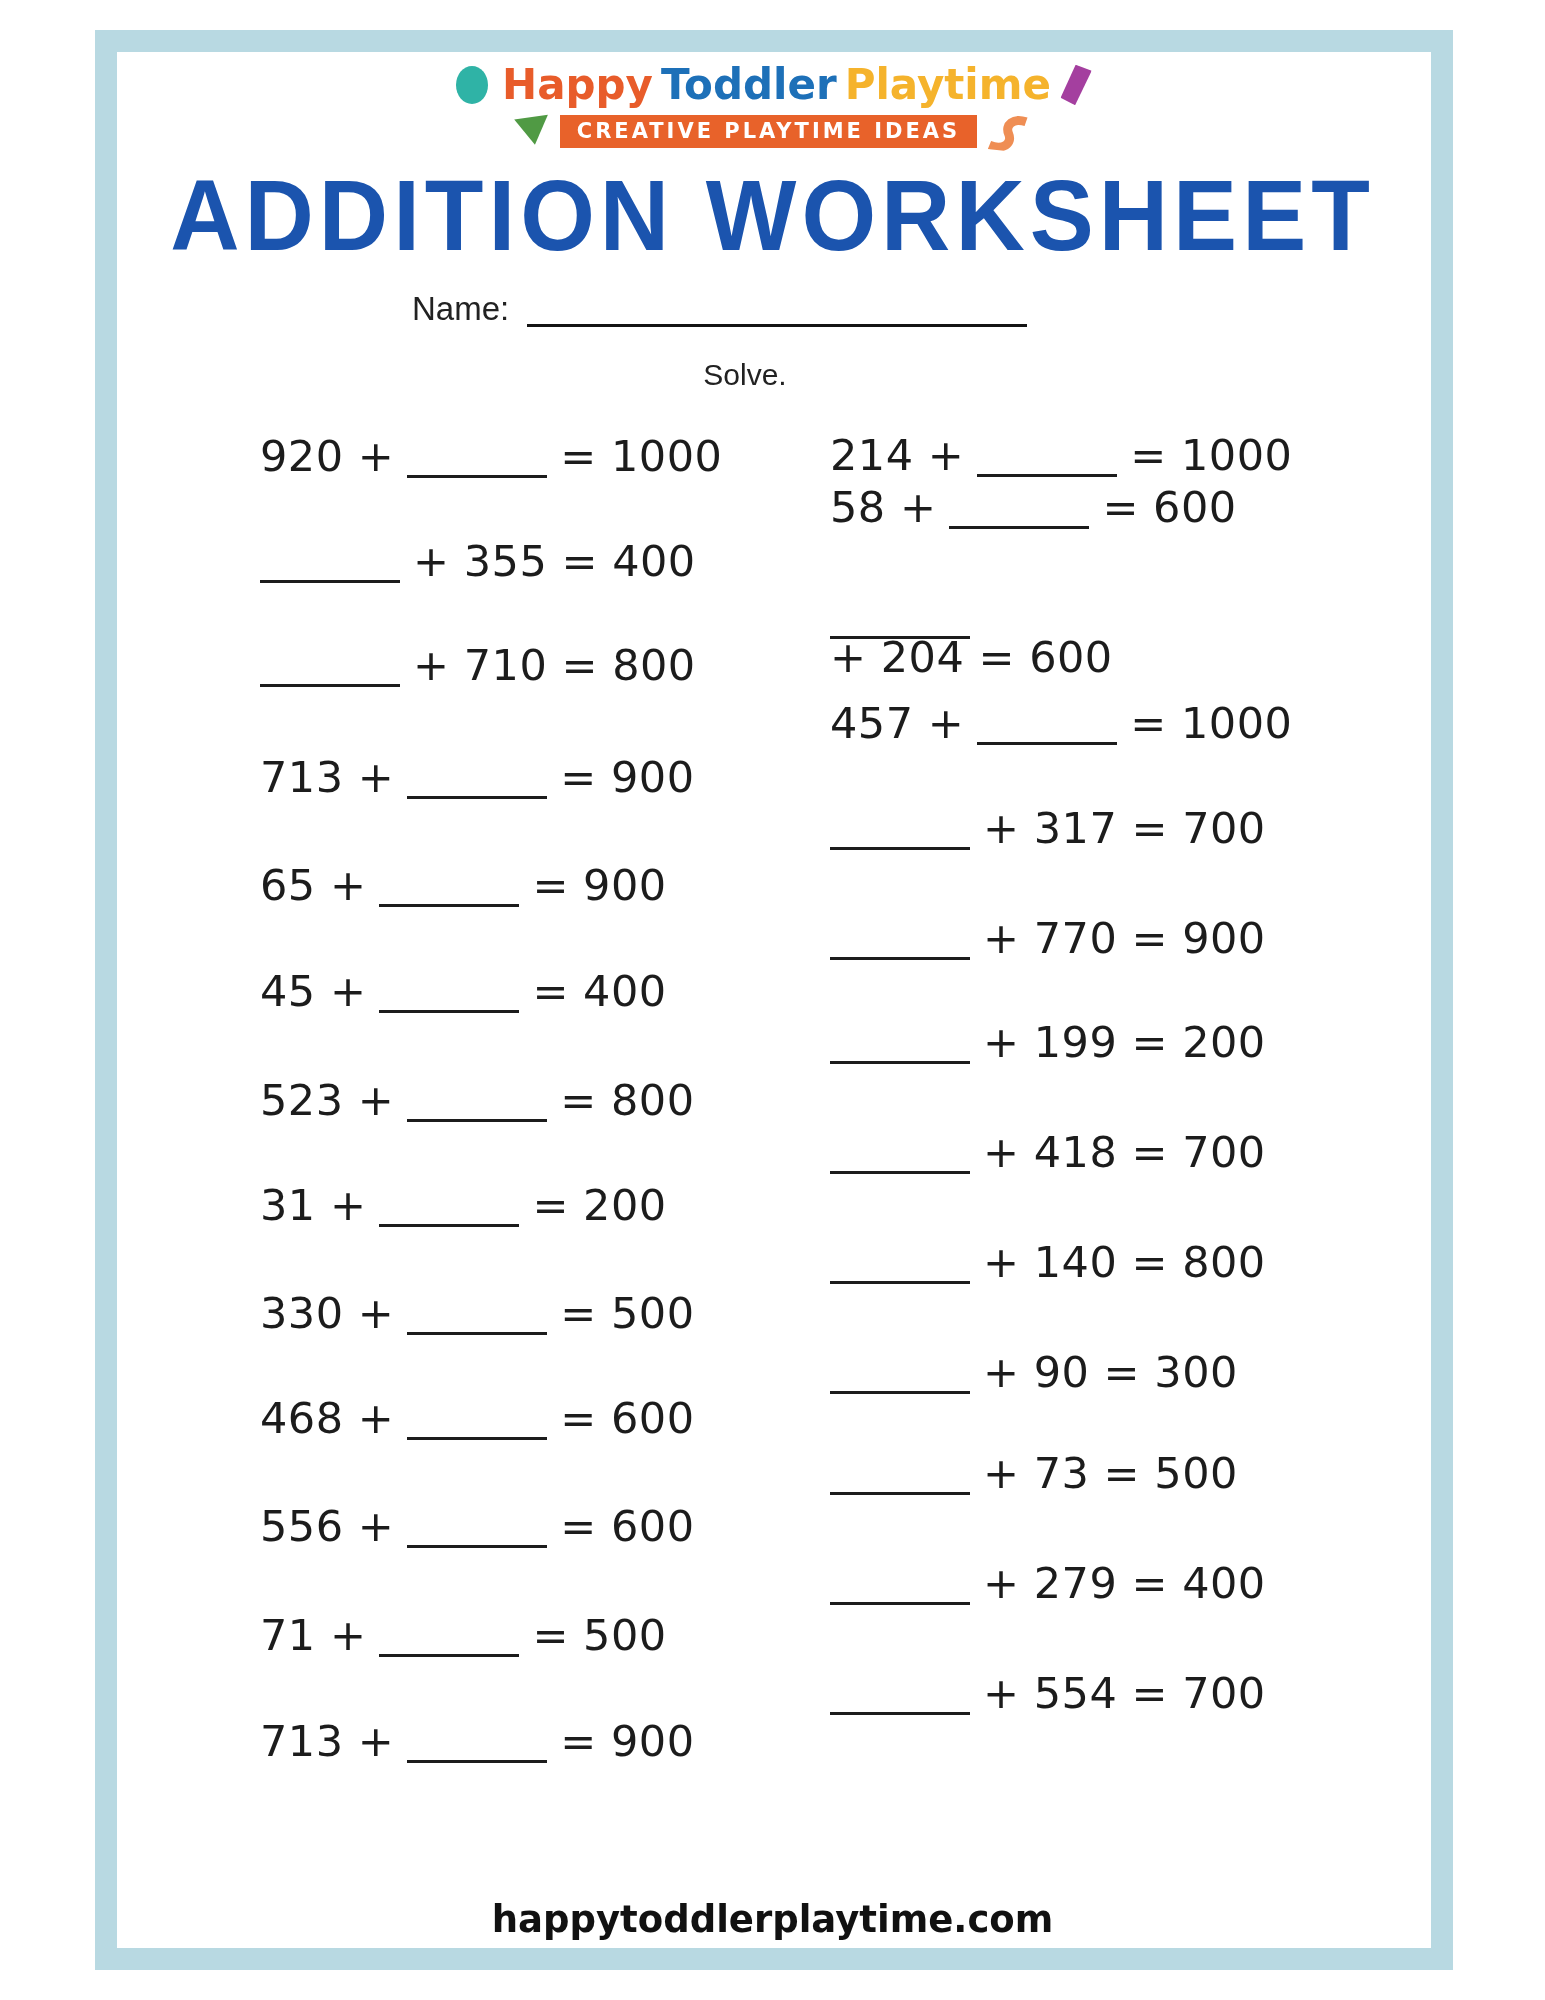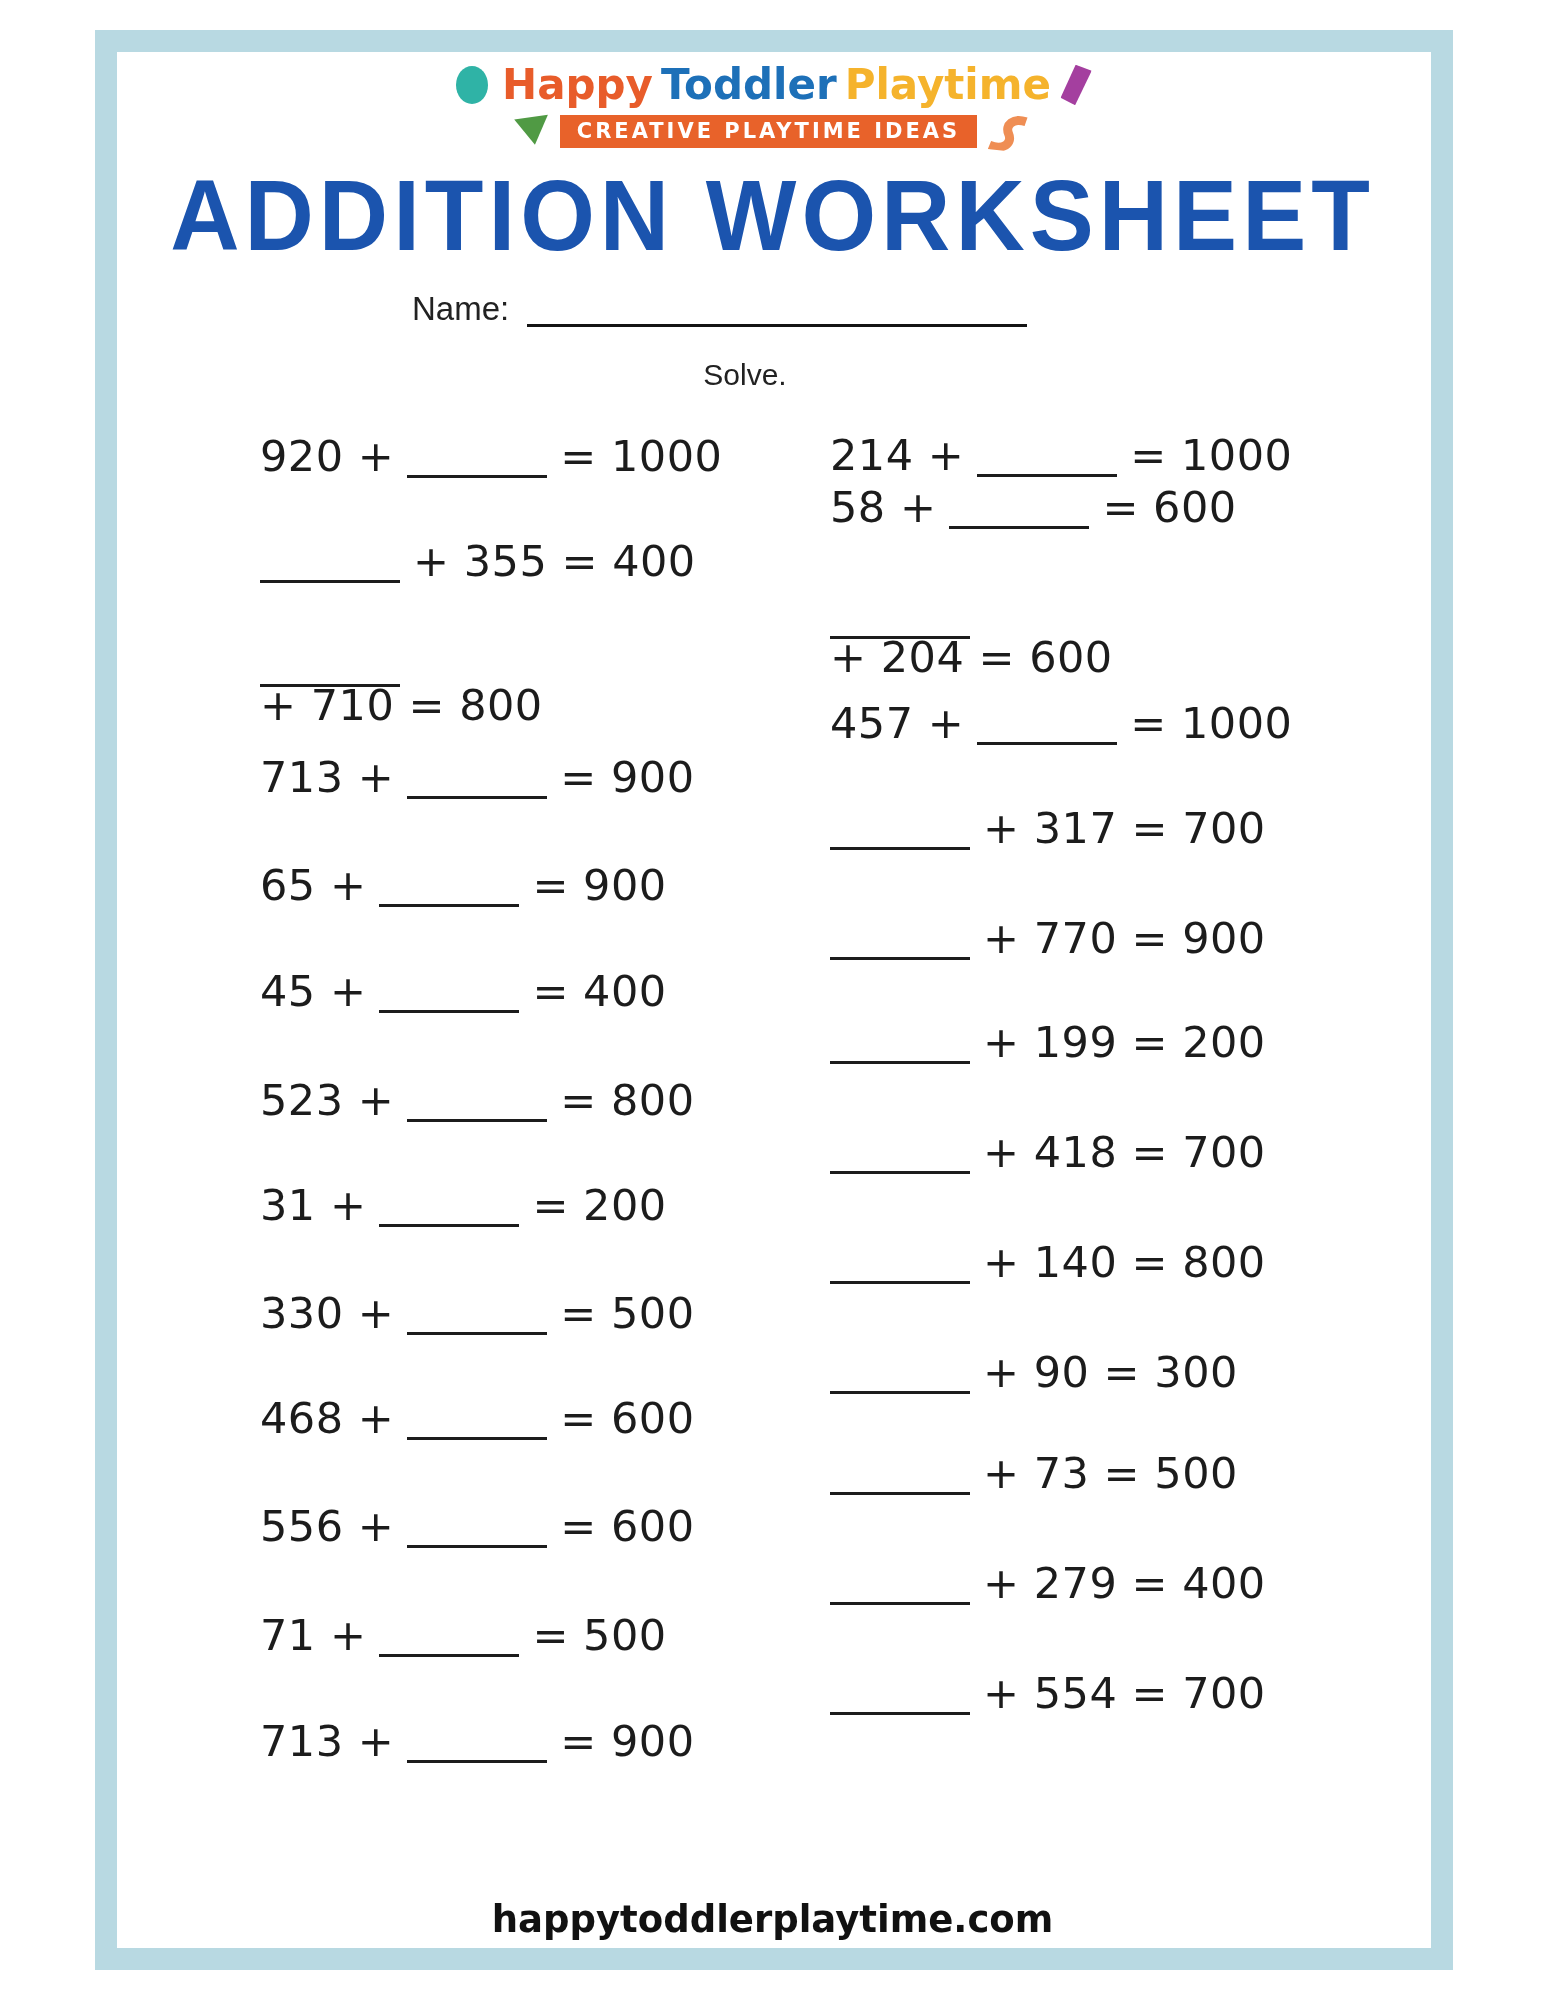--- a/index.html
+++ b/index.html
@@ -88,21 +88,21 @@
 
 <div class="problem" style="left: 260px; top: 430px;">
       <span>920 +</span>
       <span class="blank"></span>
       <span>= 1000</span>
     </div>
     <div class="problem" style="left: 260px; top: 535px;">
       <span class="blank"></span>
       <span>+ 355 = 400</span>
     </div>
-    <div class="problem" style="left: 260px; top: 639px; flex-direction: column;">
+    <div class="problem" style="left: 260px; top: 639px;">
       <span class="blank"></span>
       <span>+ 710 = 800</span>
     </div>
     <div class="problem" style="left: 260px; top: 751px;">
       <span>713 +</span>
       <span class="blank"></span>
       <span>= 900</span>
     </div>
     <div class="problem" style="left: 260px; top: 859px;">
       <span>65 +</span>

